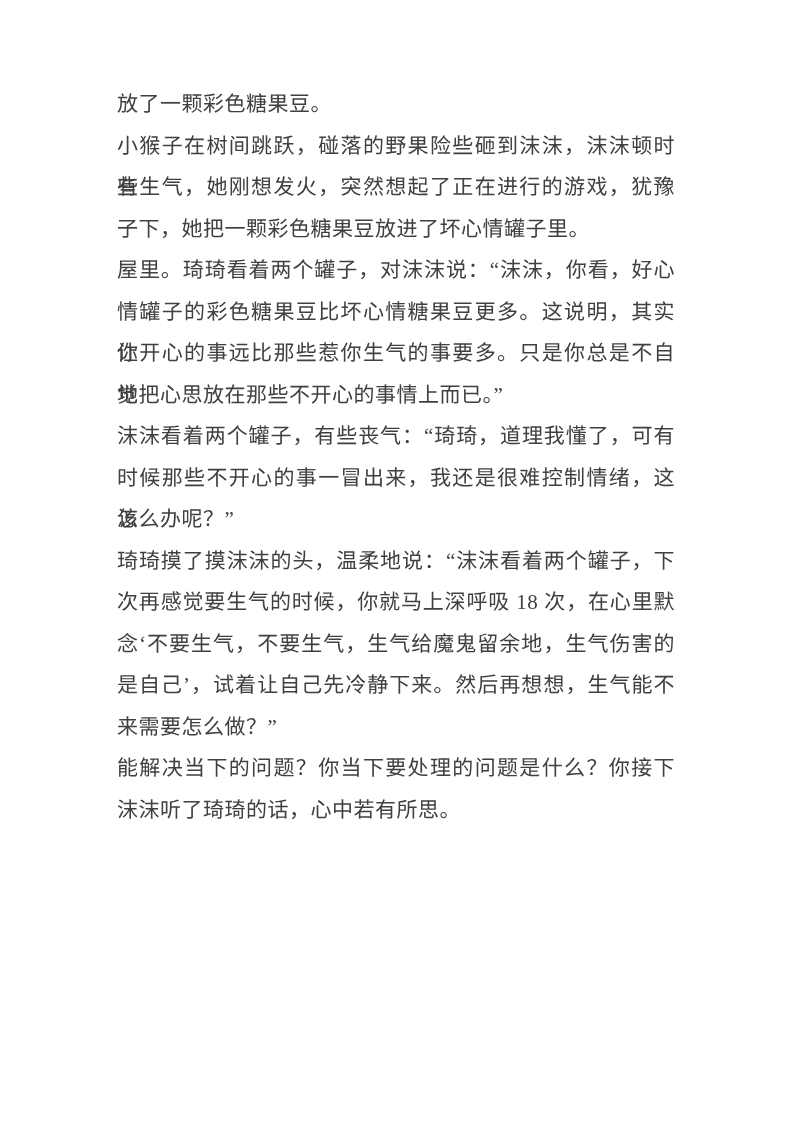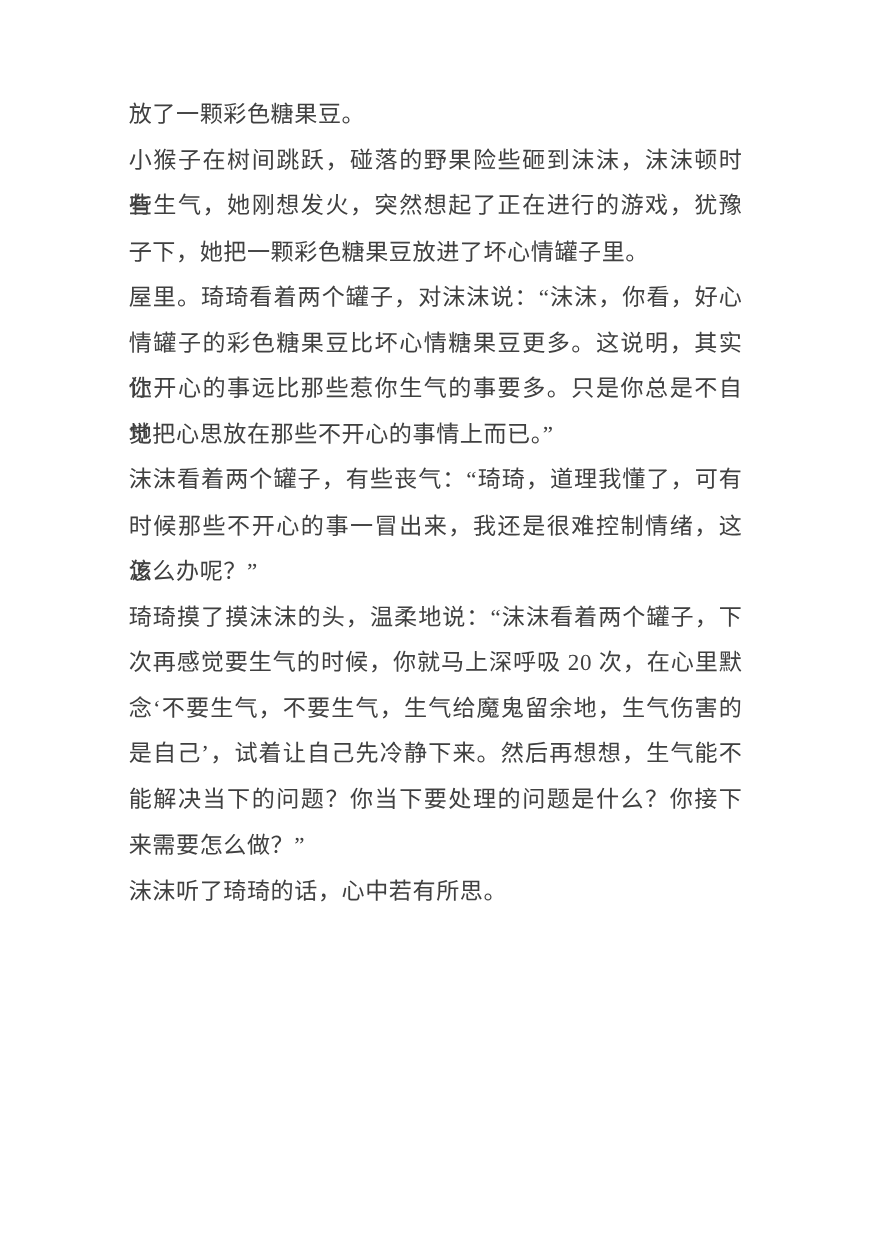--- a/index.html
+++ b/index.html
@@ -61,23 +61,23 @@
         <div class="text-line justified">你开心的事远比那些惹你生气的事要多。只是你总是不自觉</div>
         <div class="text-line">地把心思放在那些不开心的事情上而已。”</div>
       </div>
       <div class="paragraph">
         <div class="text-line justified">沫沫看着两个罐子，有些丧气：“琦琦，道理我懂了，可有</div>
         <div class="text-line justified">时候那些不开心的事一冒出来，我还是很难控制情绪，这该</div>
         <div class="text-line">怎么办呢？”</div>
       </div>
       <div class="paragraph">
         <div class="text-line justified">琦琦摸了摸沫沫的头，温柔地说：“沫沫看着两个罐子，下</div>
-        <div class="text-line justified">次再感觉要生气的时候，你就马上深呼吸 20 次，在心里默</div>
+        <div class="text-line justified">次再感觉要生气的时候，你就马上深呼吸 18 次，在心里默</div>
         <div class="text-line justified">念‘不要生气，不要生气，生气给魔鬼留余地，生气伤害的</div>
         <div class="text-line justified">是自己’，试着让自己先冷静下来。然后再想想，生气能不</div>
+        <div class="text-line">来需要怎么做？”</div>
         <div class="text-line justified">能解决当下的问题？你当下要处理的问题是什么？你接下</div>
-        <div class="text-line">来需要怎么做？”</div>
       </div>
       <div class="paragraph">
         <div class="text-line">沫沫听了琦琦的话，心中若有所思。</div>
       </div>
     </div>
 </div>
 
 </body></html>

